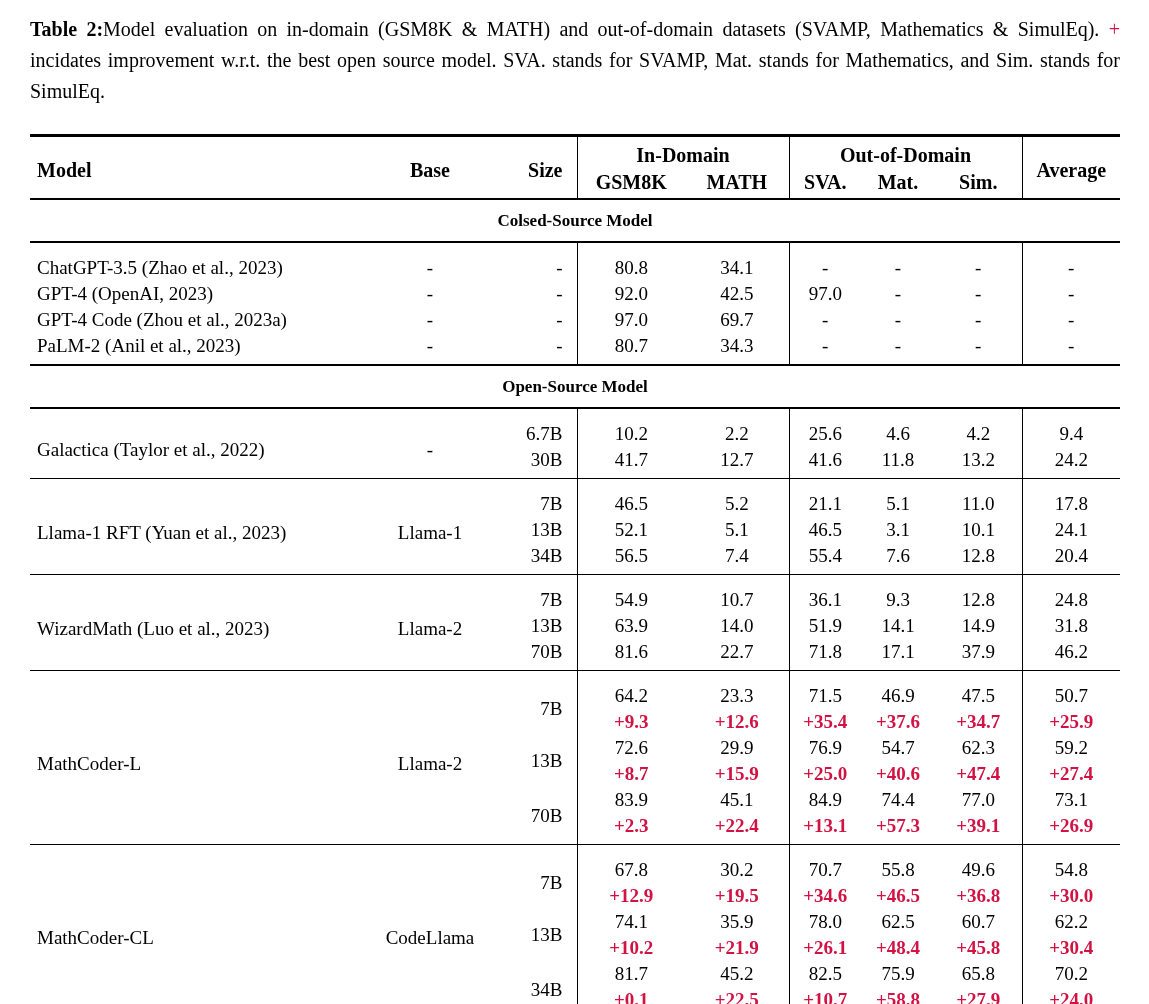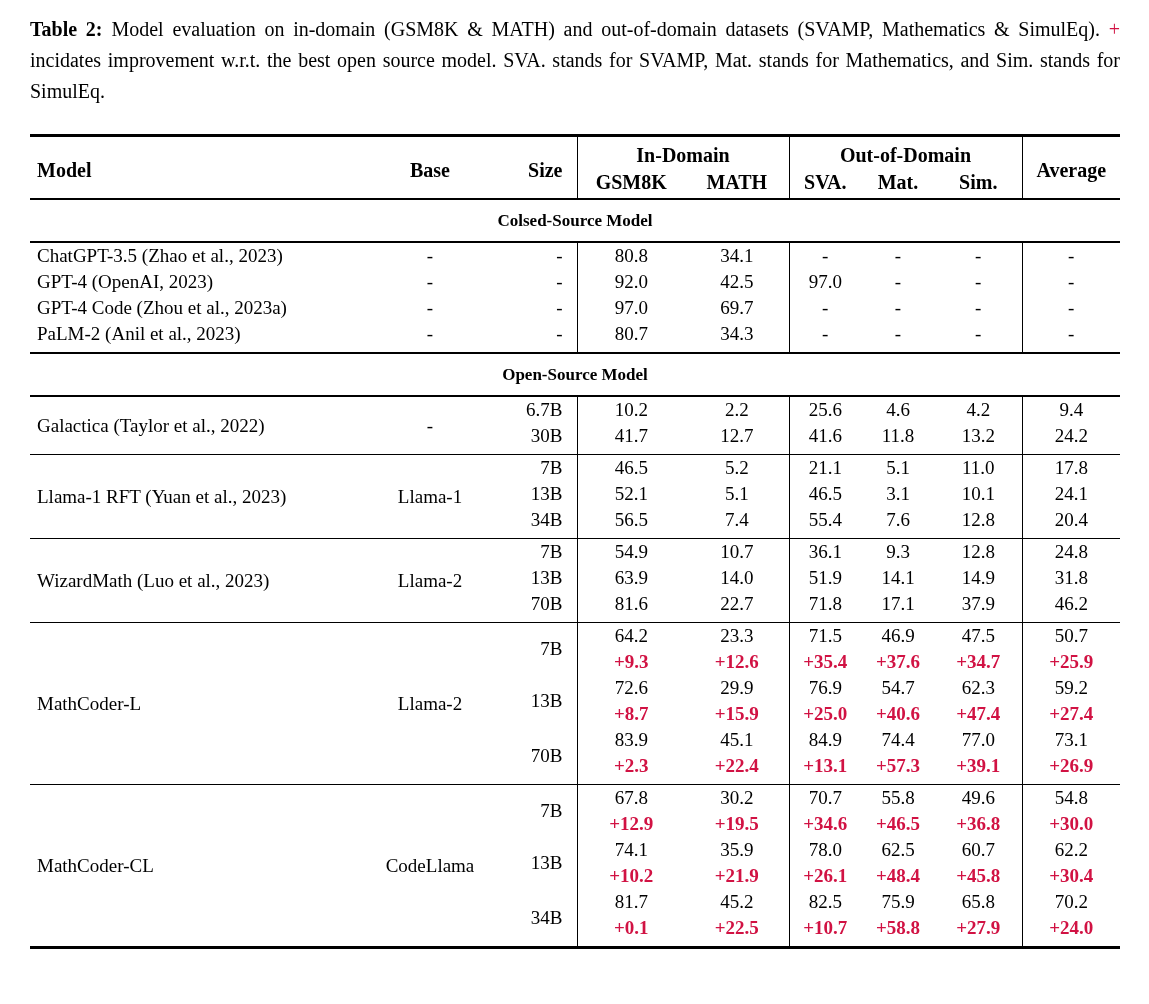--- a/index.html
+++ b/index.html
@@ -7,21 +7,21 @@
   html,body { margin:0; padding:0; }
   body {
     width:1149px; height:1004px; background:var(--bg); color:var(--ink);
     font-family:"Liberation Serif","DejaVu Serif",serif;
     overflow:hidden;
   }
   .page { padding:14px 29px 0 30px; }
 
   
   .caption { font-size:20px; line-height:31px; text-align:justify; margin:0 0 27px 0; }
-  .caption .cap-label { font-weight:bold; margin-right:9px; }
+  .caption .cap-label { font-weight:bold; margin-right:0; }
   .caption .plus { color:var(--red); }
 
   
   table.results { border-collapse:collapse; width:1090px; table-layout:fixed; }
   td { padding:0; font-size:19px; line-height:26px; vertical-align:middle; }
 
   tr.rule td { height:2px; background:var(--ink); line-height:0; font-size:0; padding:0; }
   tr.rule.r3 td { height:3px; }
   tr.rule.r1 td { height:1px; }
 
@@ -32,21 +32,21 @@
   .h2 td { height:30px; padding-bottom:3px; }
 
   tr.title td { font-weight:bold; font-size:17px; text-align:center; height:41px; }
 
   td.model { text-align:left; padding-left:7px; }
   td.base  { text-align:center; }
   td.size  { text-align:right; padding-right:14px; }
   td.num   { text-align:center; }
   td.delta { color:var(--red); font-weight:bold; }
 
-  tr.pt > td { padding-top:0; }
+  tr.pt > td { padding-top:12px; }
   tr.pb > td { padding-bottom:5px; }
 </style>
 </head>
 <body>
 
 <div class="page">
 
   <p class="caption"><span class="cap-label">Table 2:</span><span>Model evaluation on in-domain (GSM8K &amp; MATH) and out-of-domain datasets (SVAMP, Mathematics &amp; SimulEq).</span>
     <span class="plus">+</span><span> incidates improvement w.r.t. the best open source model. SVA. stands for SVAMP, Mat. stands for Mathematics, and Sim. stands for SimulEq.</span></p>
 

